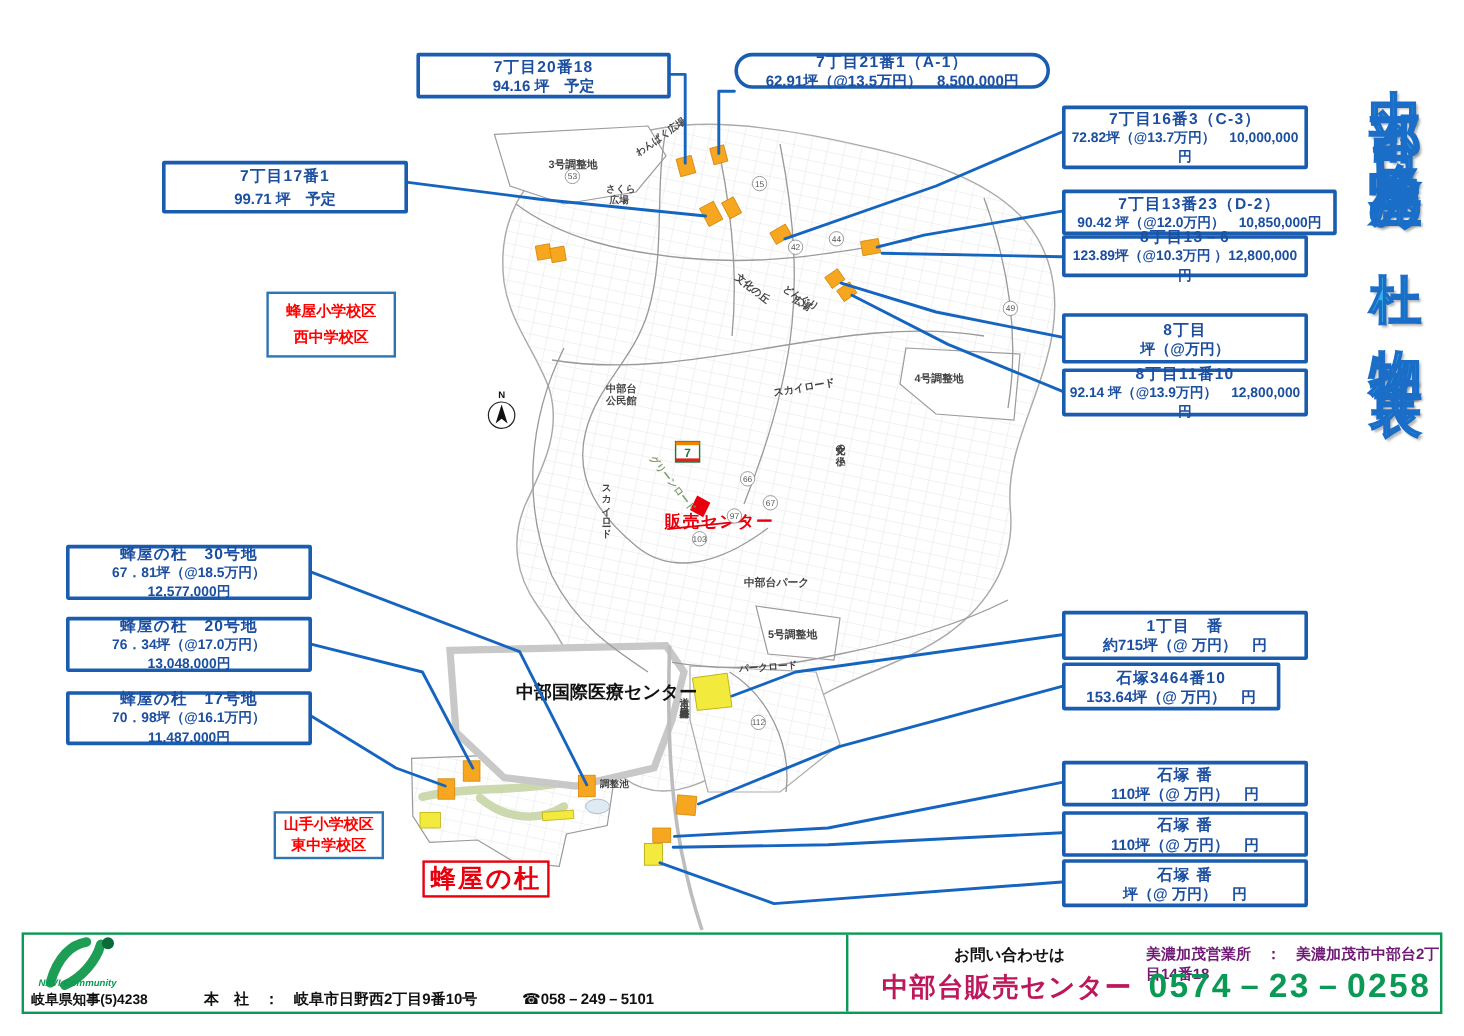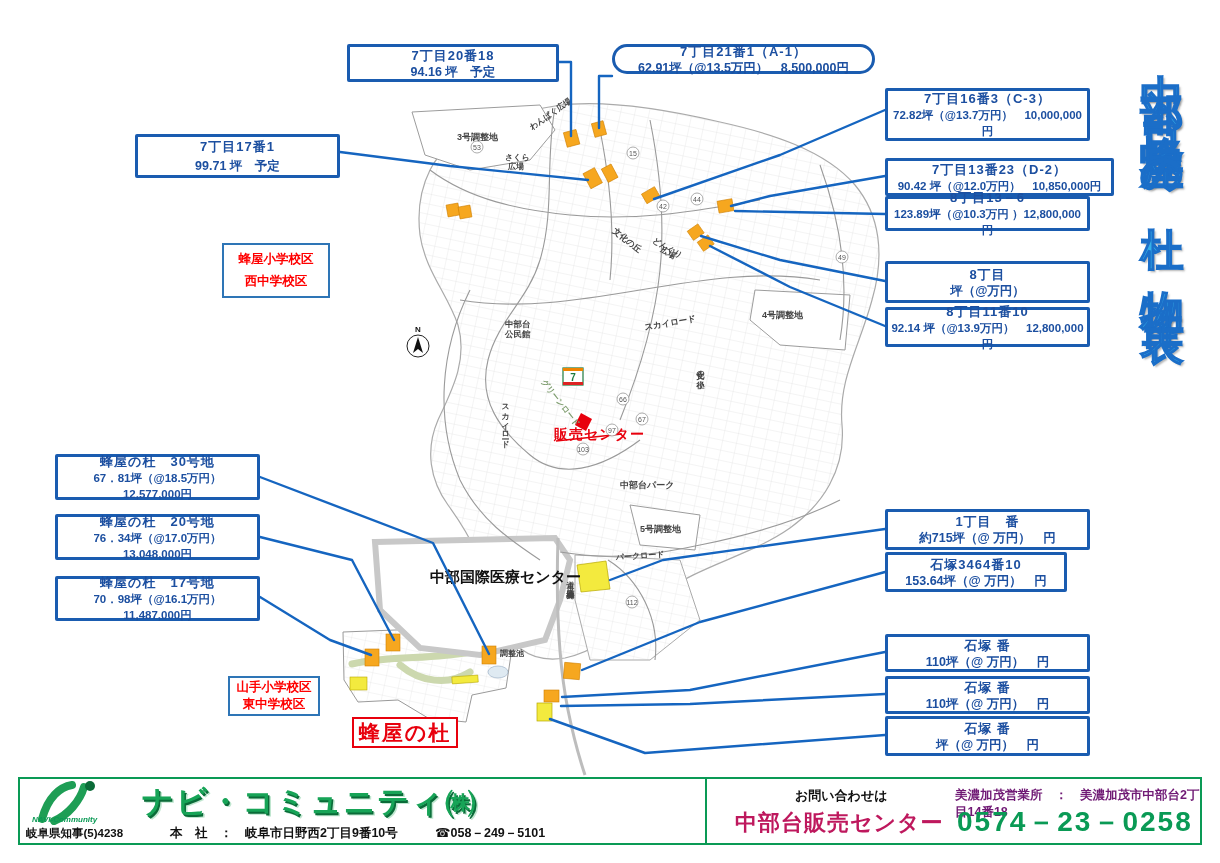--- a/index.html
+++ b/index.html
@@ -303,21 +303,20 @@
     <span class="t1">中部台・蜂屋の杜</span><span class="t2">物件表</span>
   </div>
 
   <div id="footer">
     <div id="footer-left">
       <svg width="115" height="46" viewBox="0 0 115 46" style="position:absolute;left:8px;top:0px;">
         <path d="M14,40 C20,18 32,8 44,6 M26,42 C40,36 52,22 56,8" fill="none" stroke="#1e9e55" stroke-width="8" stroke-linecap="round"></path>
         <circle cx="62" cy="7" r="5" fill="#0b6b38"></circle>
       </svg>
       <span id="navi-sub">NAVI-Community</span>
-      <span id="brand">ナビ・コミュニティ㈱</span>
       <span id="license">岐阜県知事(5)4238</span>
       <span id="head-office">本　社　：　岐阜市日野西2丁目9番10号</span>
       <span id="head-tel">☎058－249－5101</span>
     </div>
     <div id="footer-right">
       <span id="inquiry">お問い合わせは</span>
       <span id="branch">美濃加茂営業所　：　美濃加茂市中部台2丁目14番18</span>
       <span id="center-name">中部台販売センター</span>
       <span id="center-tel">0574－23－0258</span>
     </div>

